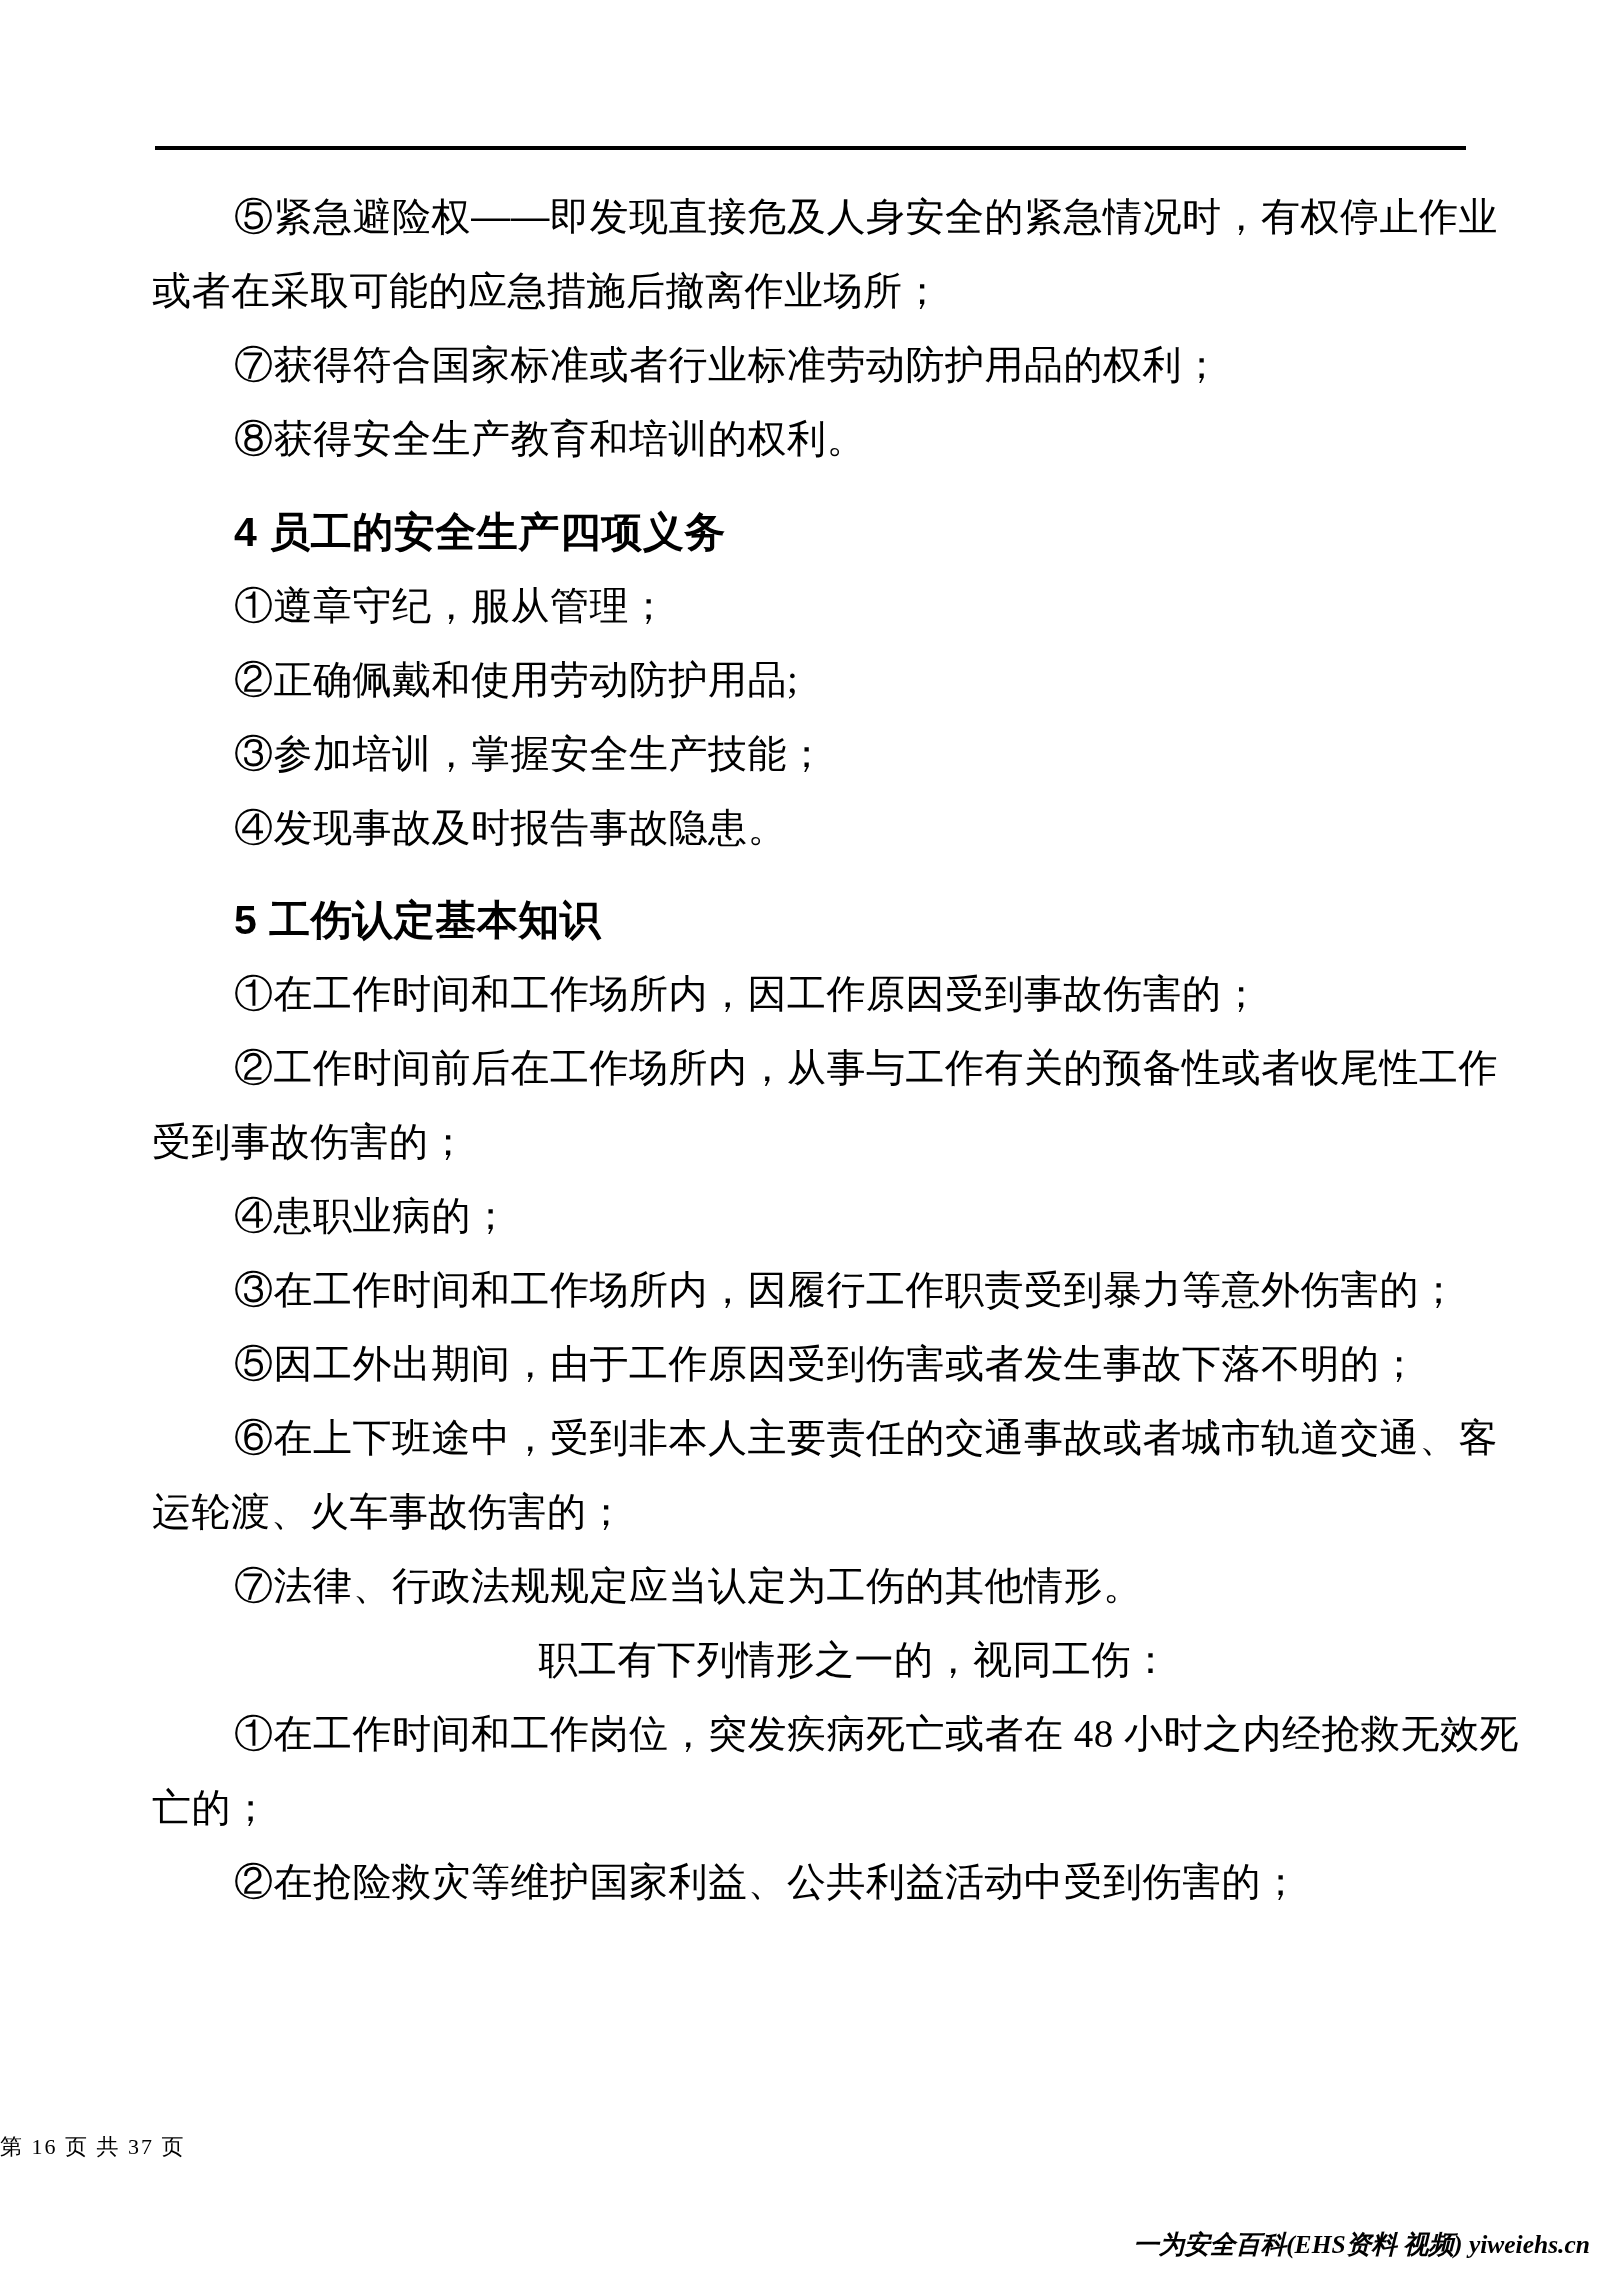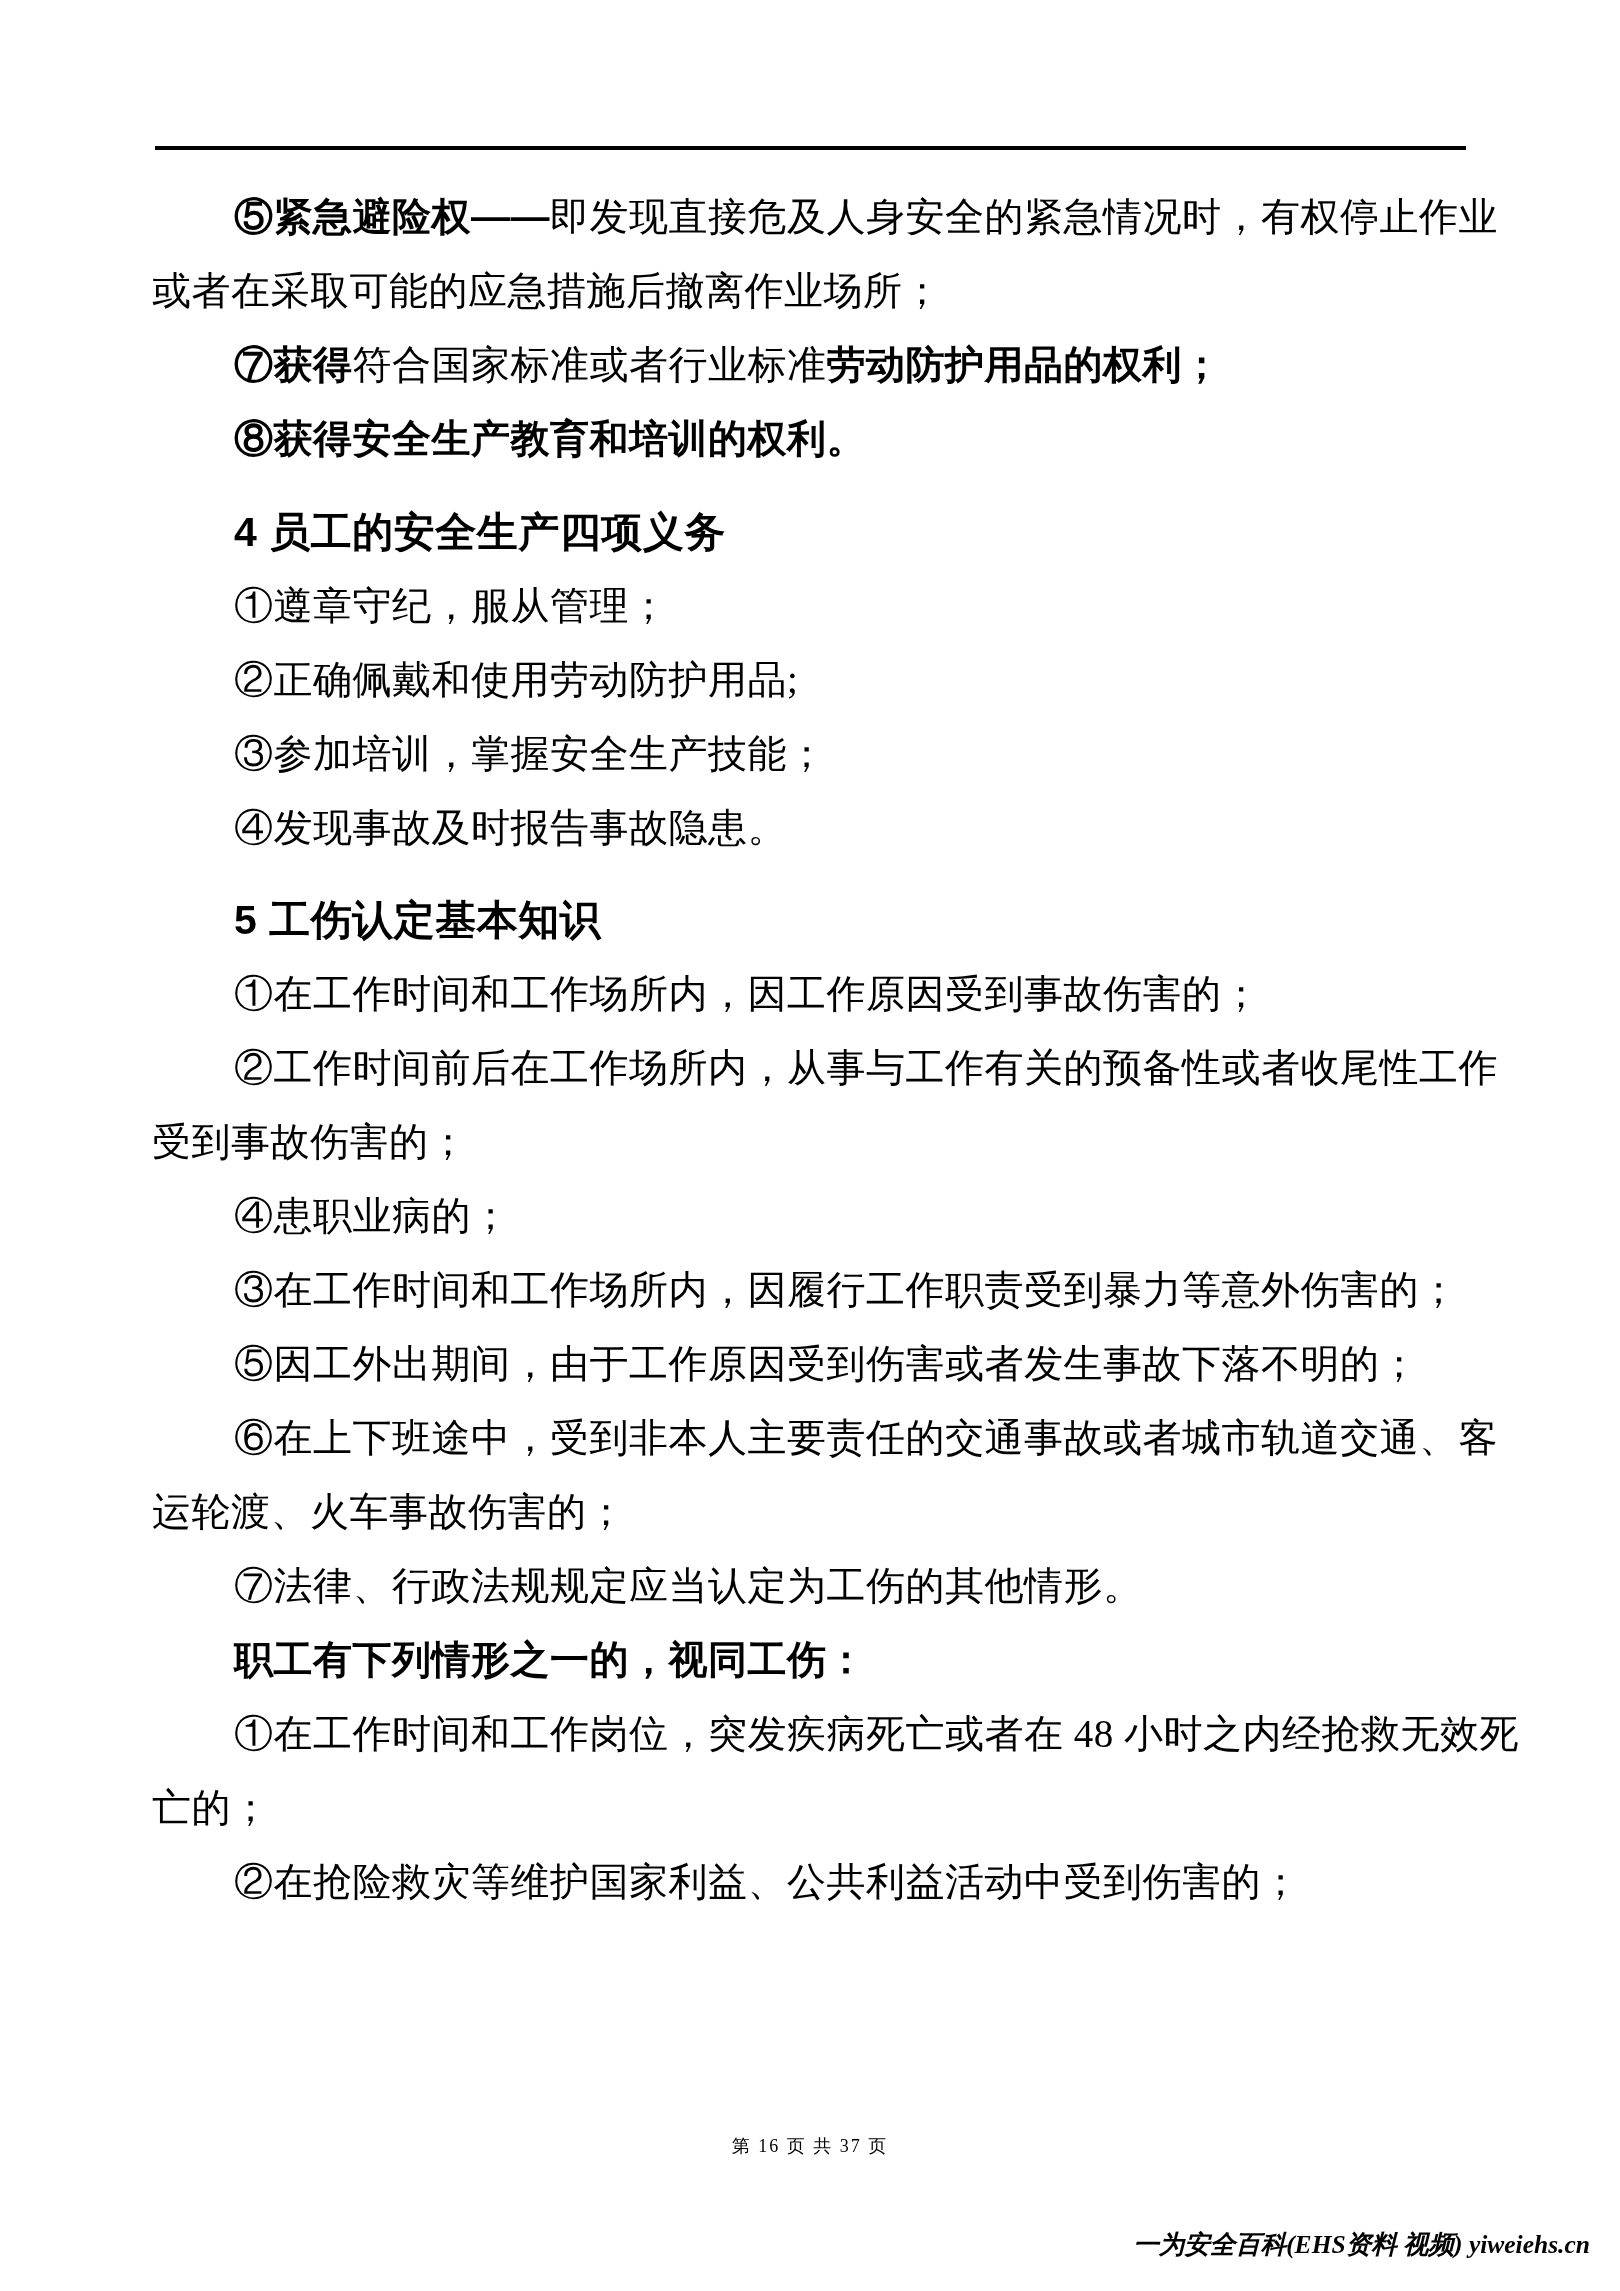--- a/index.html
+++ b/index.html
@@ -32,40 +32,40 @@
     line-height: 74px;
     letter-spacing: 0.5px;
   }
 
   .line { white-space: nowrap; }
   .indent { padding-left: 82px; }
 
   
   .hb {
     font-family: "Liberation Sans", sans-serif;
-    font-weight: 700;
+    font-weight: 400;
+    text-align: center;
   }
 
   .heading {
     font-family: "Liberation Sans", sans-serif;
     font-weight: 700;
     font-size: 41px;
     line-height: 74px;
     margin-top: 18.6px;
     padding-left: 82px;
     white-space: nowrap;
   }
 
   .footer {
     position: absolute;
     left: 0;
     top: 2123px;
     width: 100%;
-    text-align: center;
-    font-size: 18px;
+    font-size: 22px;
     line-height: 47px;
     letter-spacing: 2px;
     color: #000000;
   }
 
   .watermark {
     position: absolute;
     right: 30px;
     top: 2227px;
     font-family: Liberation Serif, serif;

